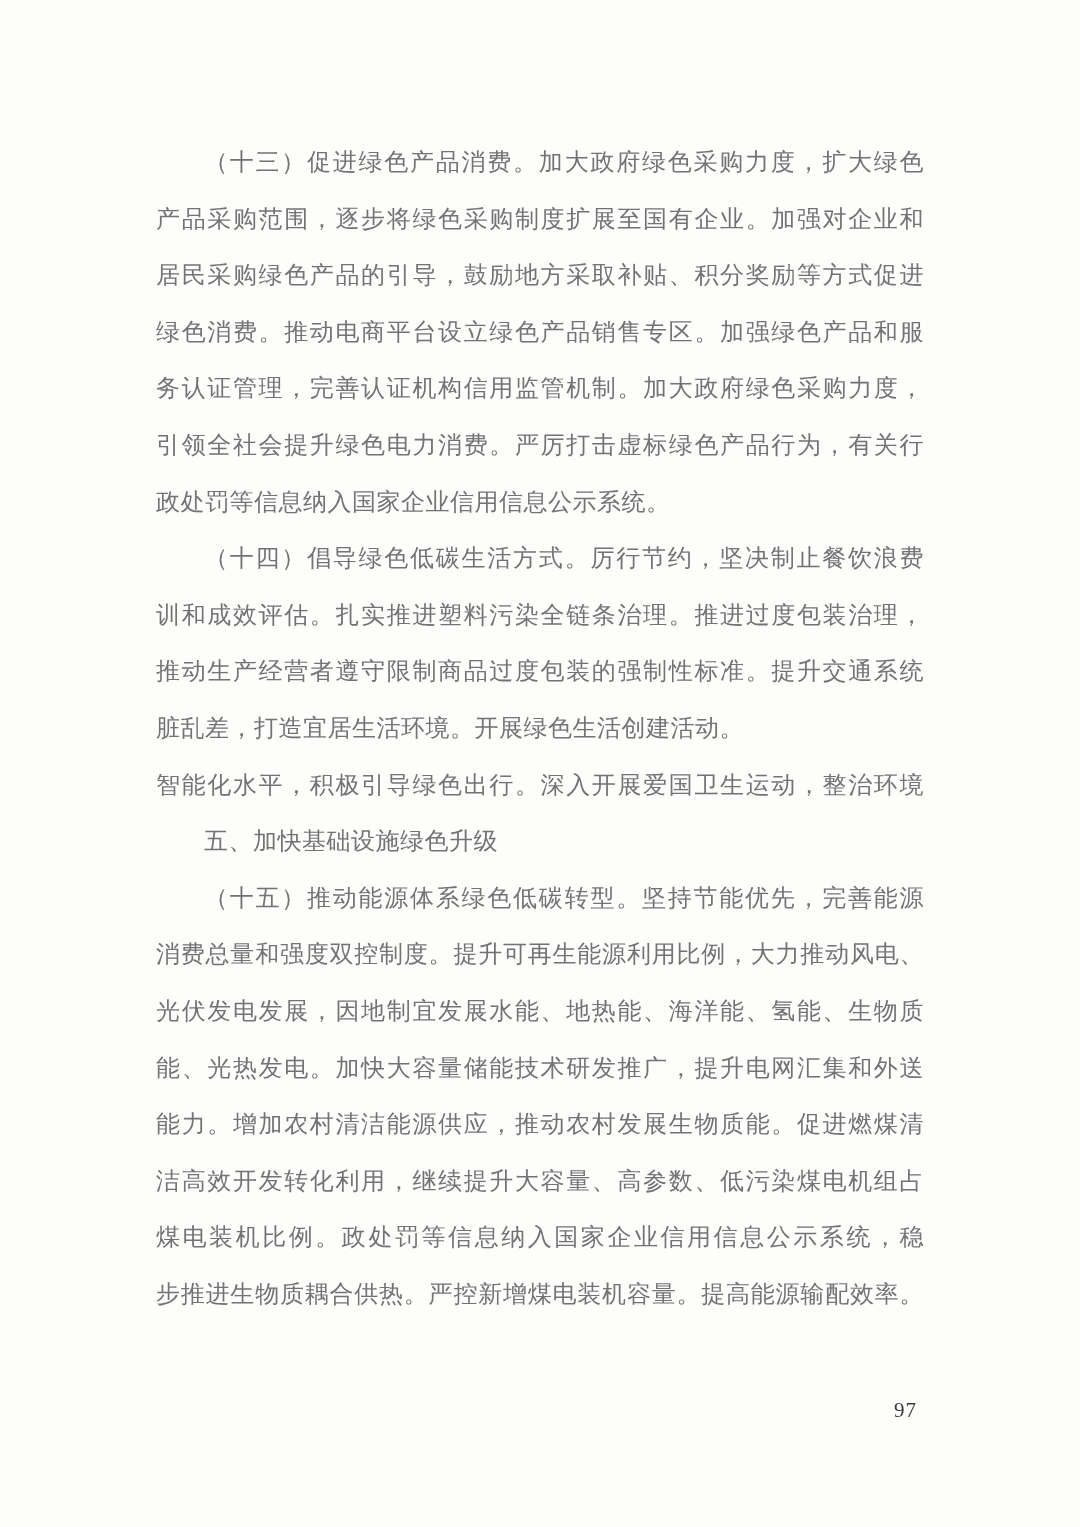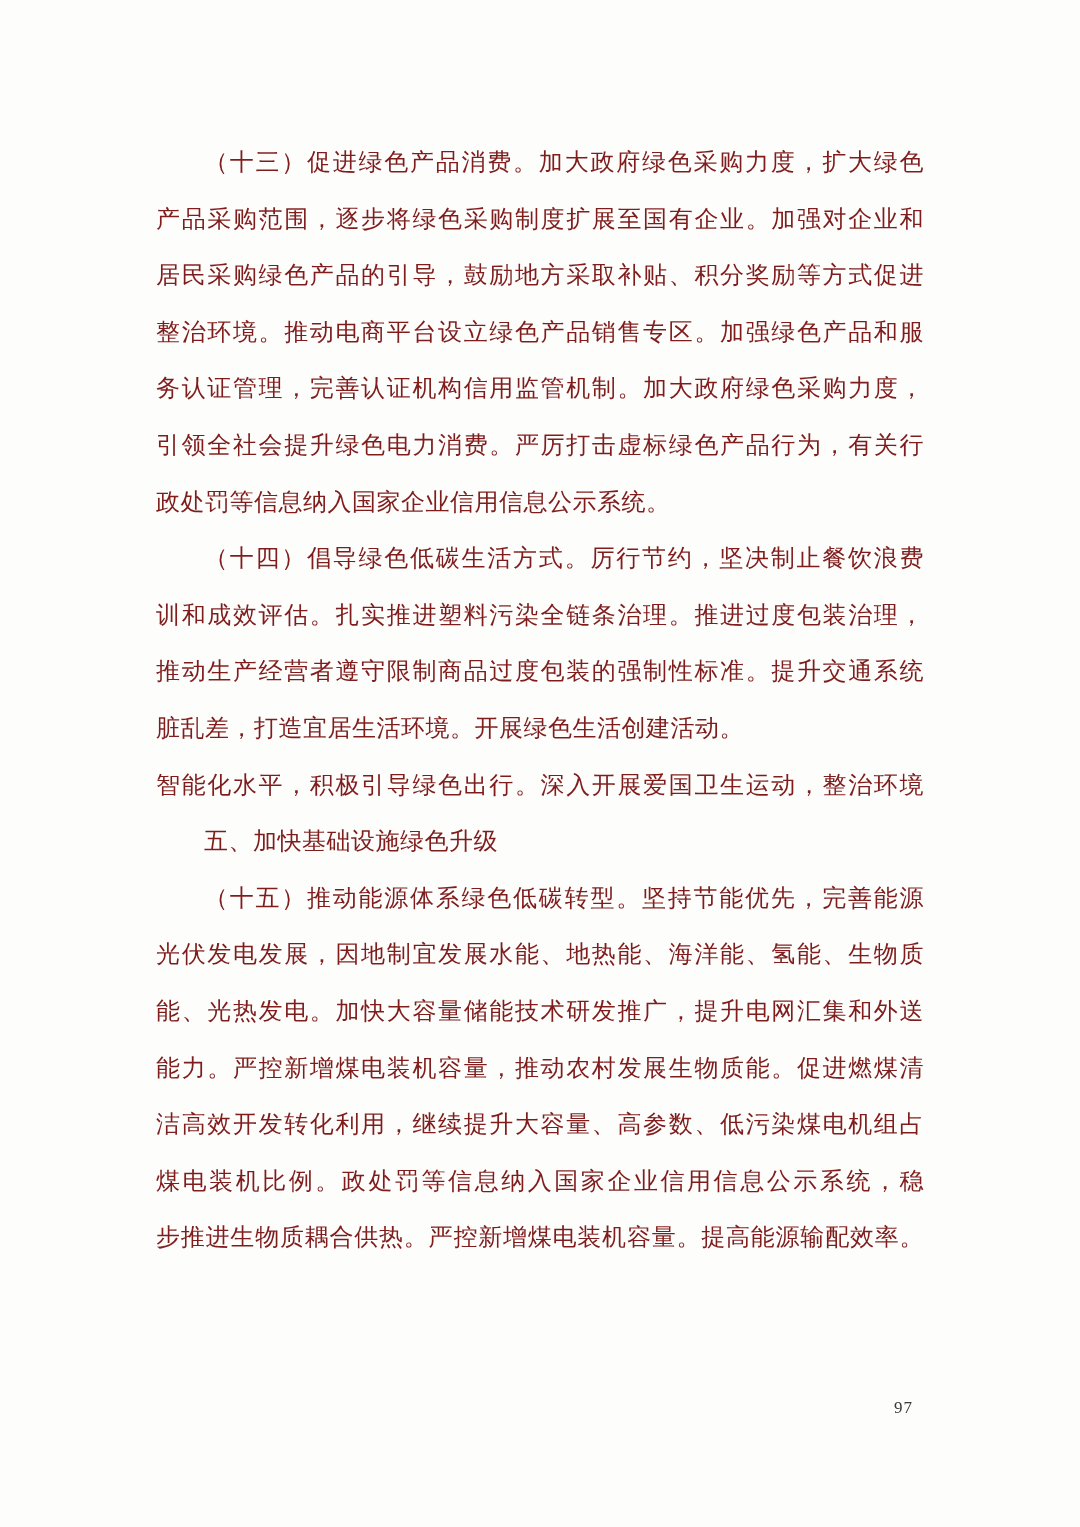--- a/index.html
+++ b/index.html
@@ -30,77 +30,78 @@
   .line {
     height: 56.6px;
     line-height: 56.6px;
     font-size: 24px;
     letter-spacing: 0.5px;
     white-space: normal;
     overflow: hidden;
     text-align: justify;
     
     text-align-last: justify;
-    color: #7f1d1d;
+    color: #737373;
   }
   .line.end {
     text-align: center;
     text-align-last: left;
   }
   .line.indent {
     text-indent: 2em;
   }
   .line.heading {
     text-align: left;
     text-align-last: left;
   }
   .page-number {
     position: absolute;
     left: 894px;
     top: 1398px;
-    font-size: 17px;
+    font-size: 21px;
     letter-spacing: 1px;
     color: #3a3a3a;
     font-family: "Liberation Serif", "DejaVu Serif", serif;
   }
 </style>
 </head>
 <body>
 
 <div class="page">
 
   <div class="text-block">
 
     <div class="para">
       <div class="line indent">（十三）促进绿色产品消费。加大政府绿色采购力度，扩大绿色</div>
       <div class="line">产品采购范围，逐步将绿色采购制度扩展至国有企业。加强对企业和</div>
       <div class="line">居民采购绿色产品的引导，鼓励地方采取补贴、积分奖励等方式促进</div>
-      <div class="line">整治环境。推动电商平台设立绿色产品销售专区。加强绿色产品和服</div>
+      <div class="line">绿色消费。推动电商平台设立绿色产品销售专区。加强绿色产品和服</div>
       <div class="line">务认证管理，完善认证机构信用监管机制。加大政府绿色采购力度，</div>
       <div class="line">引领全社会提升绿色电力消费。严厉打击虚标绿色产品行为，有关行</div>
       <div class="line end">政处罚等信息纳入国家企业信用信息公示系统。</div>
     </div>
 
     <div class="para">
       <div class="line indent">（十四）倡导绿色低碳生活方式。厉行节约，坚决制止餐饮浪费</div>
       <div class="line">训和成效评估。扎实推进塑料污染全链条治理。推进过度包装治理，</div>
       <div class="line">推动生产经营者遵守限制商品过度包装的强制性标准。提升交通系统</div>
       <div class="line end">脏乱差，打造宜居生活环境。开展绿色生活创建活动。</div>
       <div class="line">智能化水平，积极引导绿色出行。深入开展爱国卫生运动，整治环境</div>
     </div>
 
     <div class="para">
       <div class="line heading indent">五、加快基础设施绿色升级</div>
     </div>
 
     <div class="para">
       <div class="line indent">（十五）推动能源体系绿色低碳转型。坚持节能优先，完善能源</div>
+      <div class="line">消费总量和强度双控制度。提升可再生能源利用比例，大力推动风电、</div>
       <div class="line">光伏发电发展，因地制宜发展水能、地热能、海洋能、氢能、生物质</div>
       <div class="line">能、光热发电。加快大容量储能技术研发推广，提升电网汇集和外送</div>
-      <div class="line">能力。严控新增煤电装机容量，推动农村发展生物质能。促进燃煤清</div>
+      <div class="line">能力。增加农村清洁能源供应，推动农村发展生物质能。促进燃煤清</div>
       <div class="line">洁高效开发转化利用，继续提升大容量、高参数、低污染煤电机组占</div>
       <div class="line">煤电装机比例。政处罚等信息纳入国家企业信用信息公示系统，稳</div>
       <div class="line">步推进生物质耦合供热。严控新增煤电装机容量。提高能源输配效率。</div>
     </div>
 
   </div>
 
   <div class="page-number">97</div>
 
 </div>

